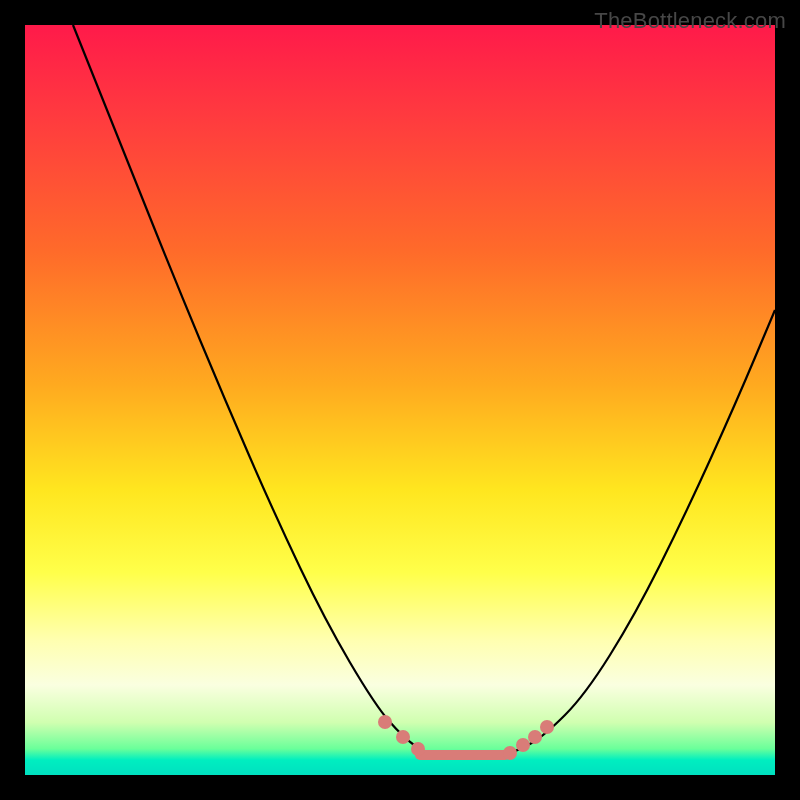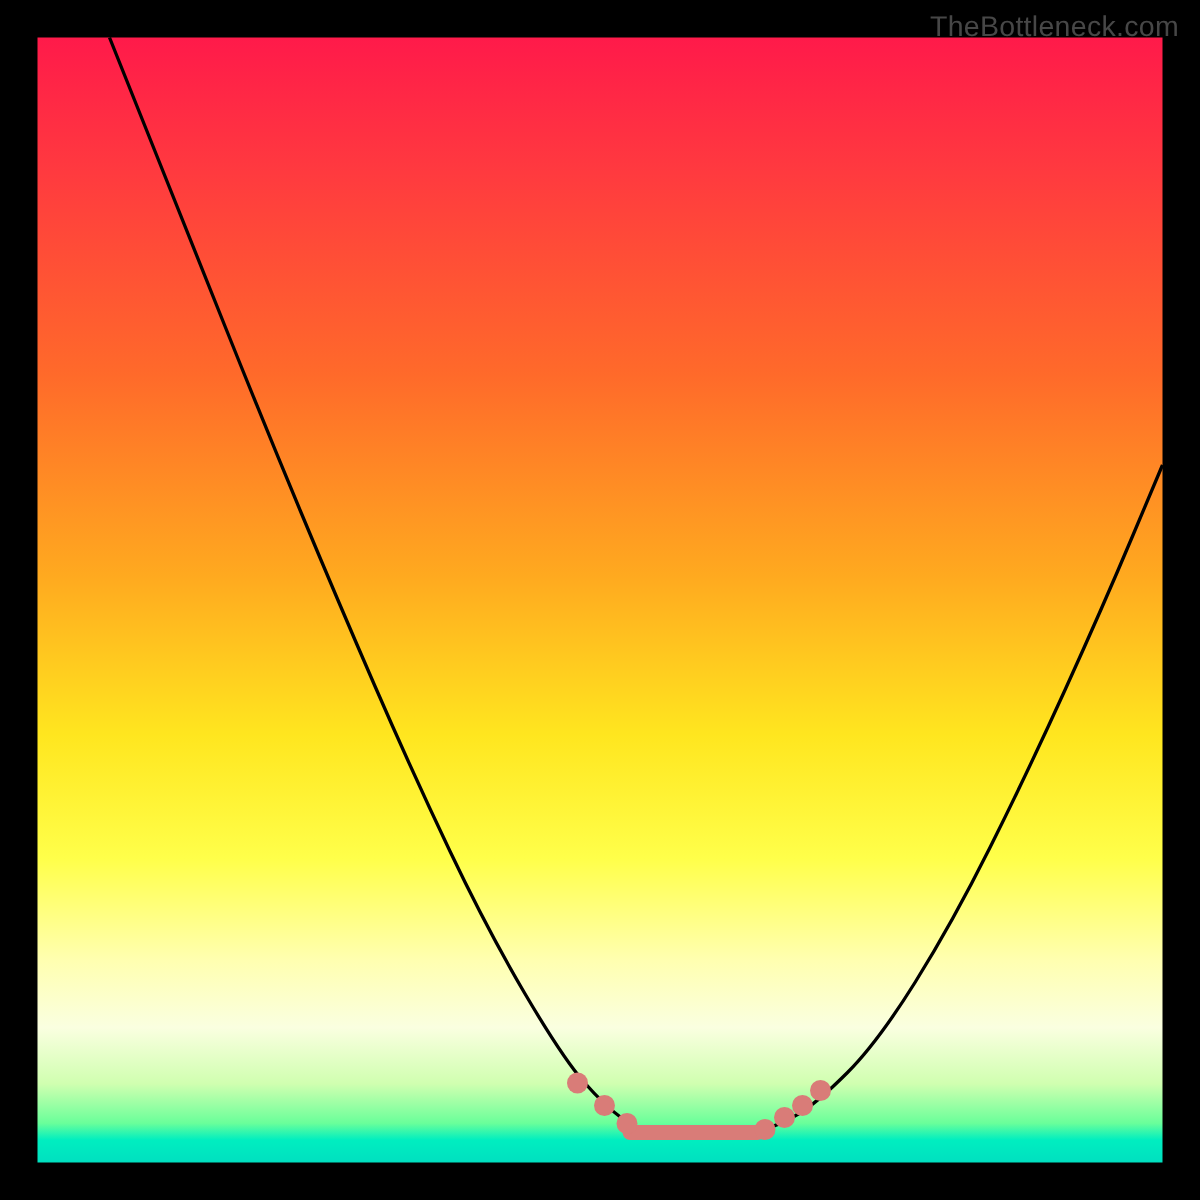--- a/index.html
+++ b/index.html
@@ -24,21 +24,21 @@
       #6aff9a 96.5%,
       #00eec0 98%,
       #00e0c0 100%
     );
   }
   .watermark {
     position: absolute;
     top: 8px;
     right: 14px;
     color: #474747;
-    font-size: 19px;
+    font-size: 22px;
     font-weight: normal;
     letter-spacing: 0.2px;
   }
   svg.curve {
     position: absolute;
     left: 25px;
     top: 25px;
     width: 750px;
     height: 750px;
     overflow: visible;

